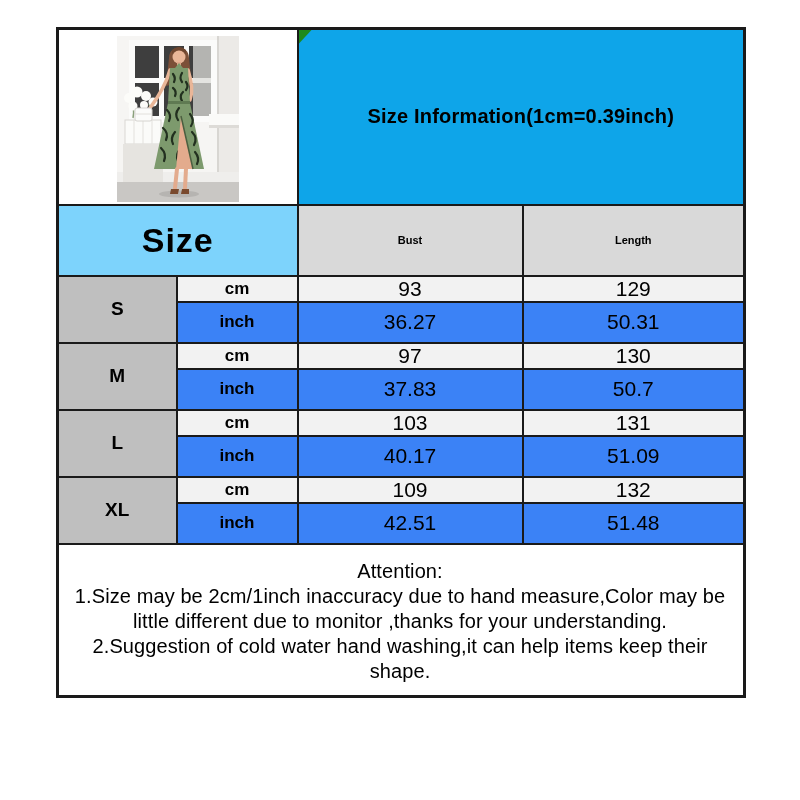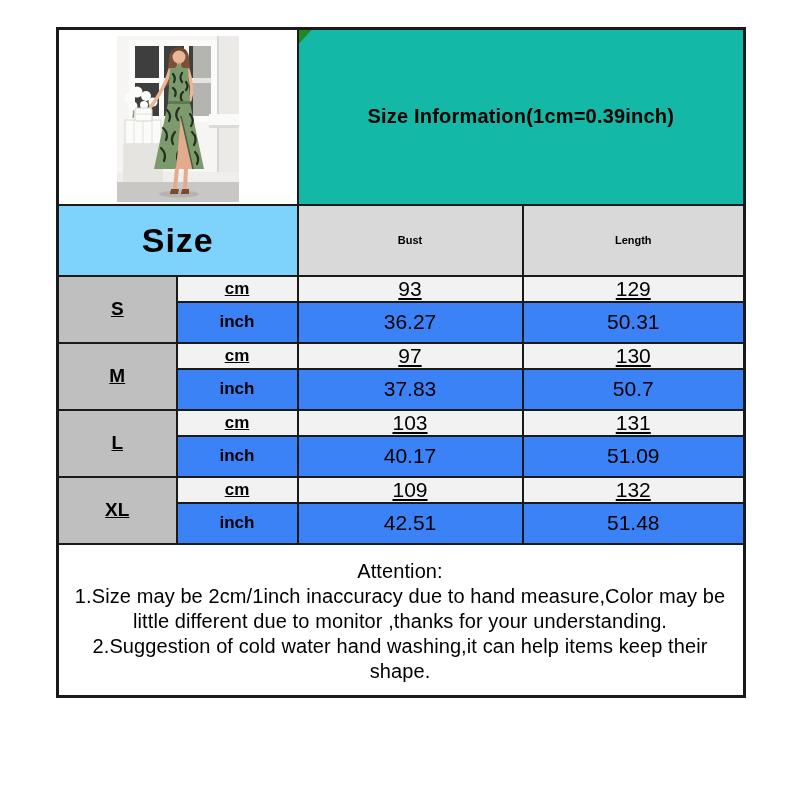--- a/index.html
+++ b/index.html
@@ -4,32 +4,32 @@
 <style>
   * { margin:0; padding:0; box-sizing:border-box; }
   html,body { width:800px; height:800px; background:#ffffff; font-family:"Liberation Sans", sans-serif; color:#000; }
   .sheet { position:absolute; left:56px; top:27px; }
 
   table.size-table { border-collapse:collapse; table-layout:fixed; width:687px; border:3px solid #1a1a1a; }
   table.size-table td { border:2px solid #1a1a1a; text-align:center; vertical-align:middle; overflow:hidden; }
 
   
   td.photo-cell { height:176px; background:#ffffff; }
-  td.title-cell { background:#14b8a6; position:relative;margin-top:27px; }
+  td.title-cell { background:#0ea5e9; position:relative;margin-top:27px; }
   .title-text { font-weight:bold; font-size:20px; letter-spacing:0.2px; }
   .corner-marker { position:absolute; left:0; top:0; width:13px; height:14px; background:#1e8a1e;
                    clip-path:polygon(0 0, 100% 0, 0 100%); }
 
   
   td.size-cell { height:71px; background:#7dd3fc; font-weight:bold; font-size:34px; letter-spacing:1px; }
   td.col-head  { background:#d9d9d9; font-weight:bold; font-size:11px; }
 
   
   td.size-label { background:#bfbfbf; font-weight:bold; font-size:19px; }
-  tr.cm-row  td { height:23px;text-decoration:underline; }
+  tr.cm-row  td { height:23px; }
   tr.cm-row  td.shade { background:#f2f2f2; }
   tr.inch-row td { height:41px; background:#3b82f6; }
   td.unit { font-weight:bold; font-size:17px; }
   td.val  { font-size:21px; font-weight:normal; }
 
   
   td.attention-cell { height:153px; background:#ffffff; text-align:left; vertical-align:top;
                       padding:3px 6px 0 4px; font-size:20px; line-height:25px; letter-spacing:0.1px; }
 
   

